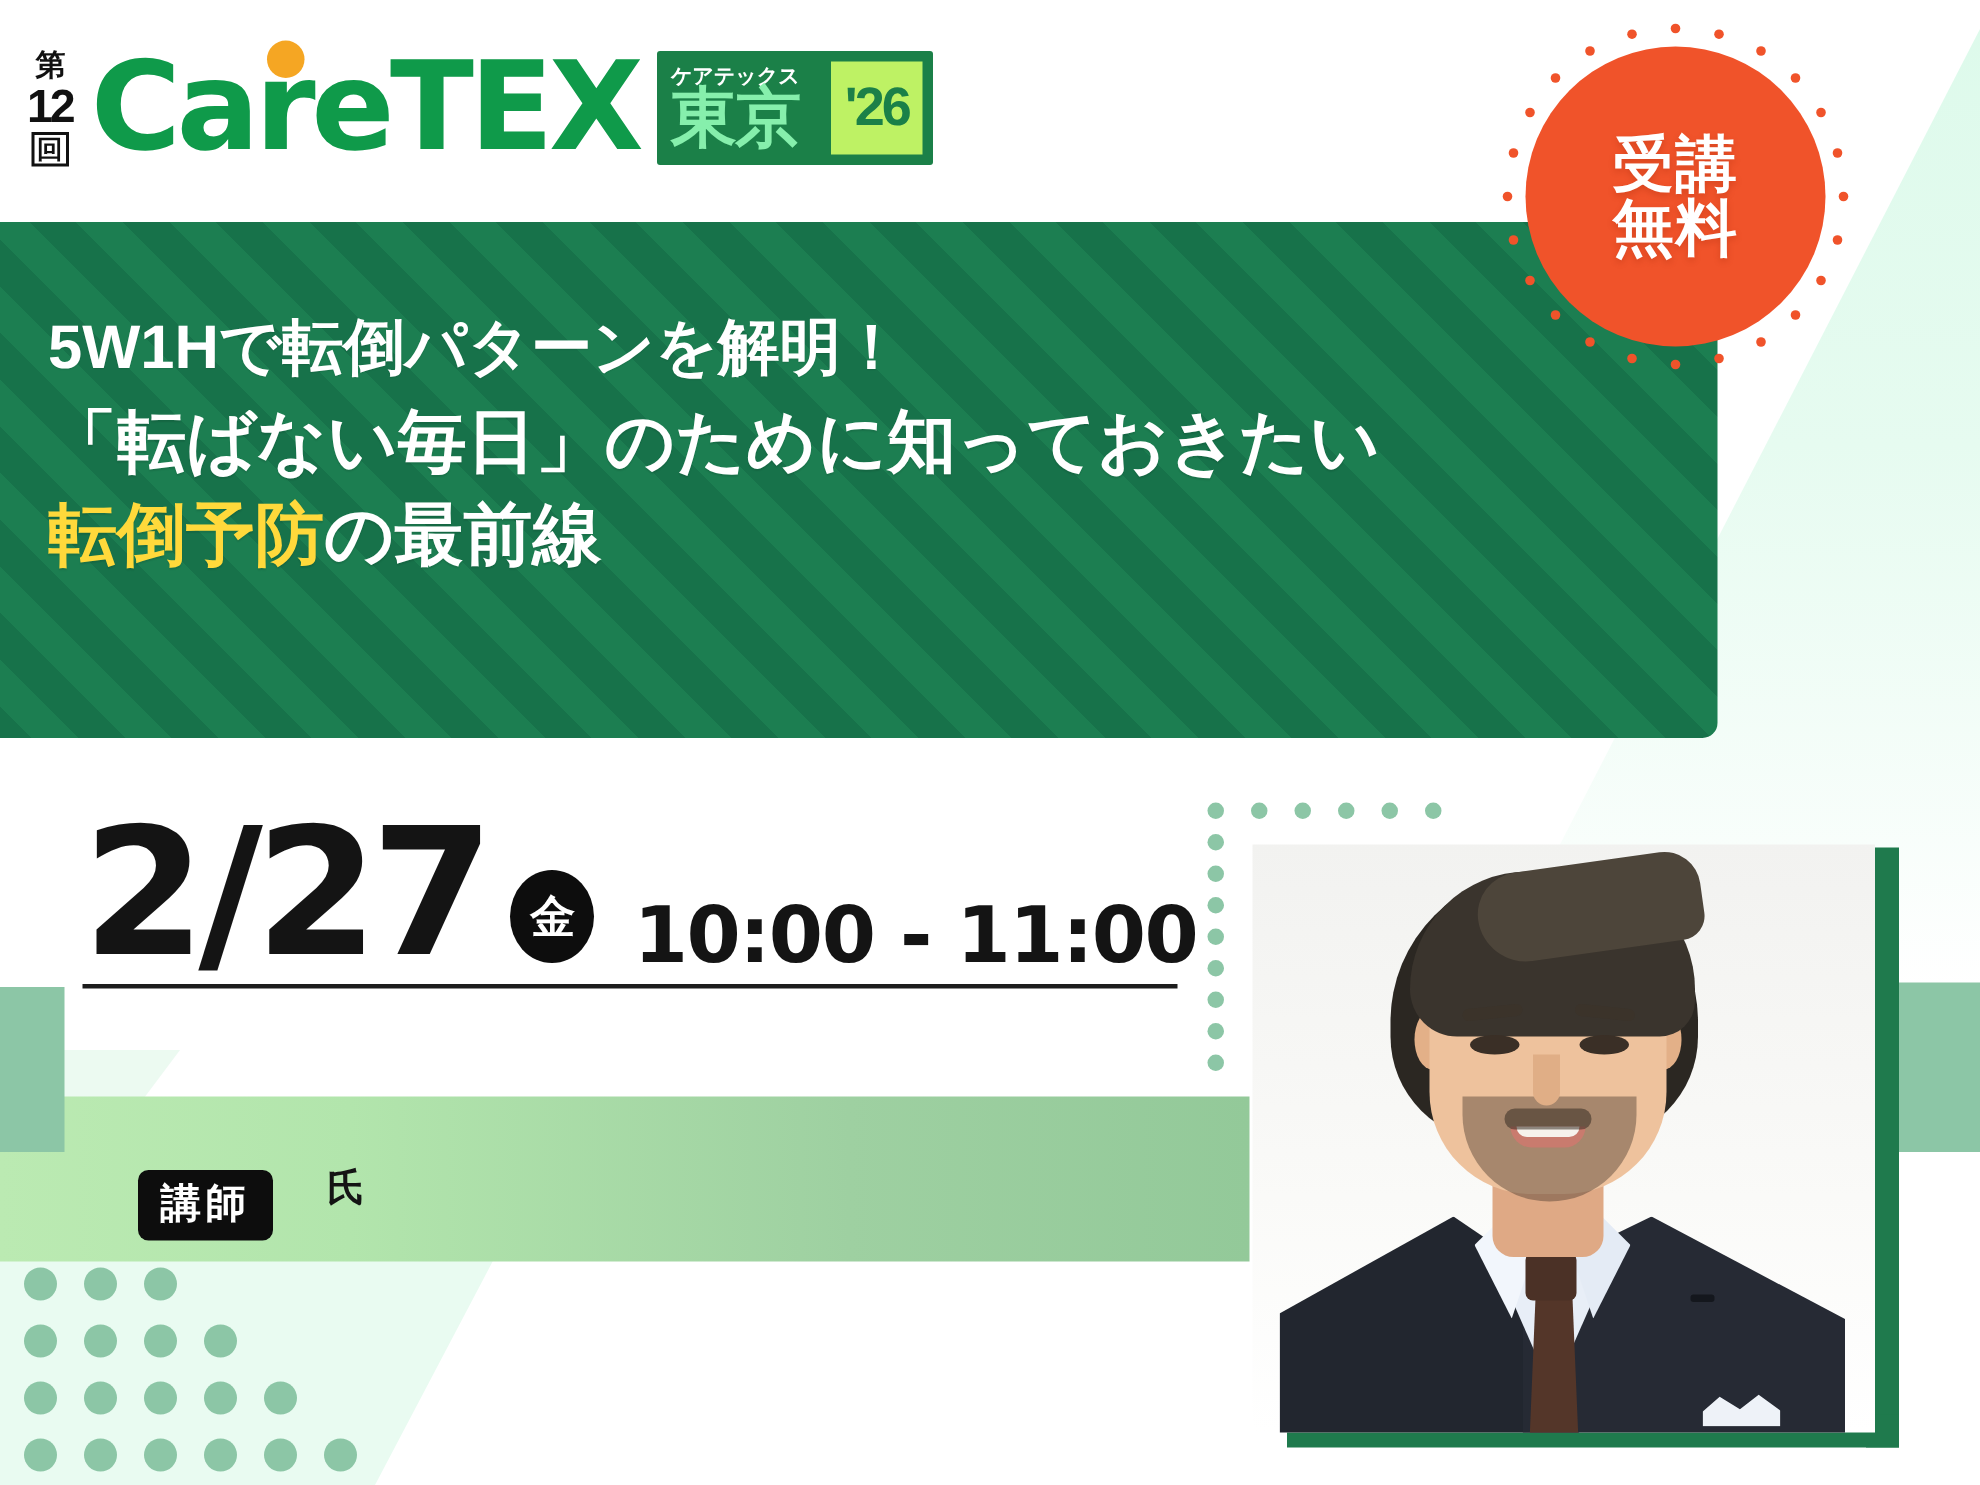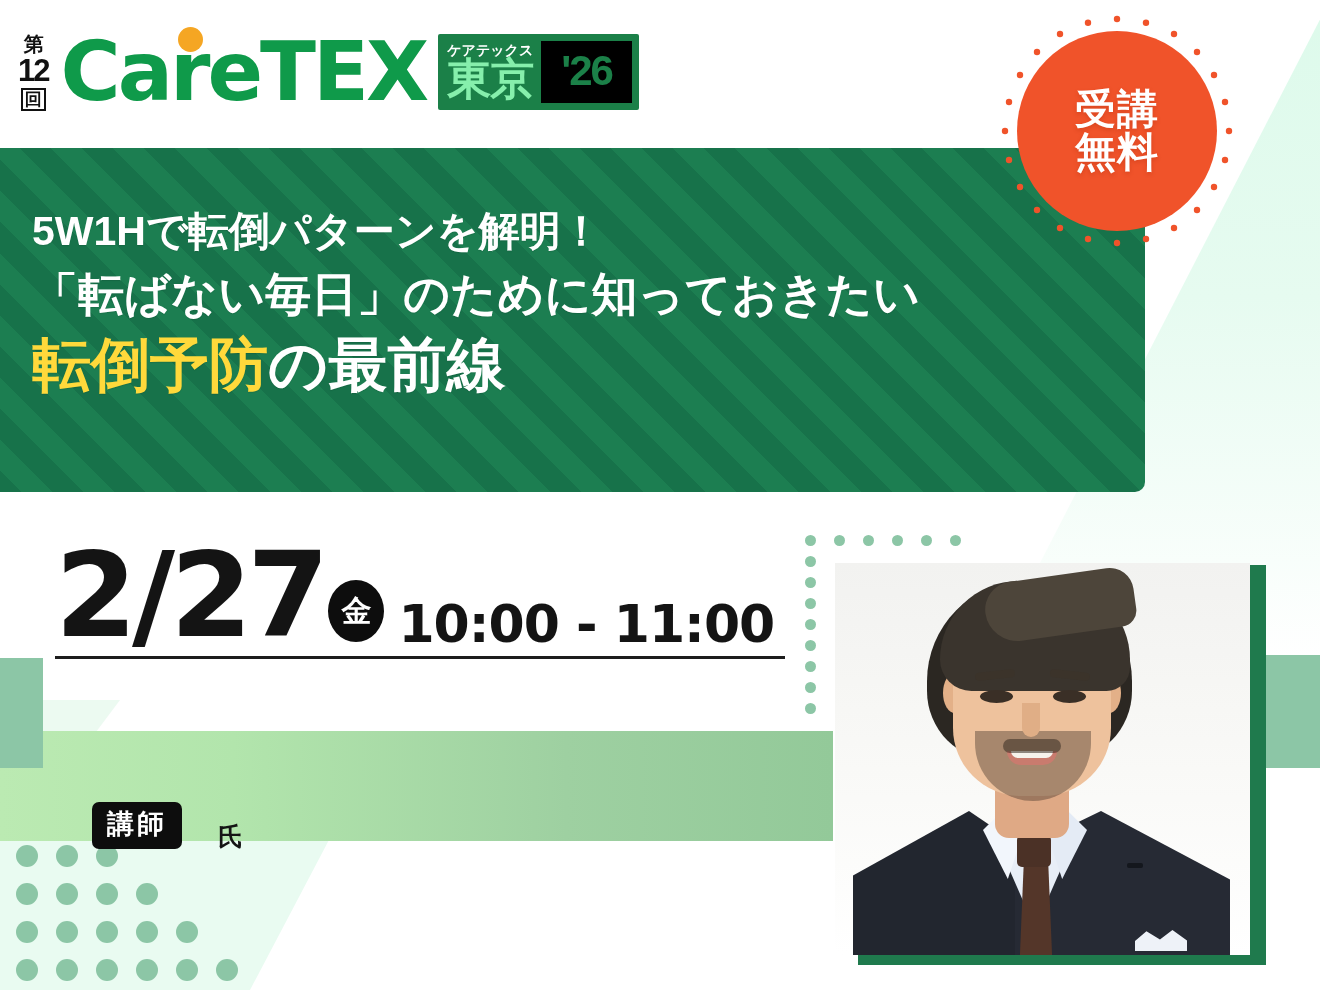--- a/index.html
+++ b/index.html
@@ -51,31 +51,31 @@
   .ct-word {
     font-size:82px; font-weight:800; color:#0f9a4a;
     letter-spacing:-3px; line-height:1; position:relative;
     font-family:"DejaVu Sans","Liberation Sans",sans-serif;
   }
   .ct-dot {
     position:absolute; width:25px; height:25px; border-radius:50%;
     background:#f5a623; left:118px; top:-4px;
   }
   .tokyo-box {
-    background:#1b8048; display:flex; align-items:center; gap:8px;
+    background:#1b8048; display:flex; align-items:center; gap:21px;
     padding:5px 7px 6px 9px; border-radius:2px; height:76px;
   }
   .tokyo-kanji { display:flex; flex-direction:column; align-items:center; line-height:1; }
   .tokyo-furi {
     color:#fff; font-size:14px; font-weight:800; letter-spacing:0px; margin-bottom:1px;
   }
   .tokyo-main { color:#86efac; font-size:44px; font-weight:800; letter-spacing:-1px; line-height:.95; }
   .year-box {
-    background:#000000; color:#1b8048; font-size:42px; font-weight:800;
-    padding:1px 20px 3px; letter-spacing:-2px; display:flex; align-items:center;
+    background:#bef264; color:#1b8048; font-size:36px; font-weight:800;
+    padding:1px 9px 3px; letter-spacing:-2px; display:flex; align-items:center;
     height:62px; line-height:1;
   }
 
   
   .badge-wrap { position:absolute; left:1001px; top:15px; width:232px; height:232px; z-index:8; }
   .badge-dots { position:absolute; inset:0; }
   .badge-circle {
     position:absolute; left:16px; top:16px; width:200px; height:200px;
     border-radius:50%; background:#f0532a;
     display:flex; flex-direction:column; align-items:center; justify-content:center;
@@ -99,26 +99,26 @@
   .title-inner {
     position:absolute; left:42px; top:58px; right:20px;
   }
   .t-line {
     color:#ffffff; font-weight:800; line-height:1.26; letter-spacing:0px;
     text-shadow:0 1px 1px rgba(0,0,0,.10);
     white-space:nowrap;
   }
   .t-line1 { font-size:41px; margin-bottom:8px; }
   .t-line2 { font-size:46px; margin-bottom:4px; }
-  .t-line3 { font-size:59px; }
+  .t-line3 { font-size:46px; }
   .hl-yellow { color:#ffd93b; }
 
   
   .date-block { position:absolute; left:55px; top:540px; width:745px; z-index:5; }
-  .date-row { display:flex; align-items:flex-end; gap:0px; height:110px; }
+  .date-row { display:flex; align-items:flex-end; gap:12px; height:110px; }
   .date-big {
     font-size:118px; font-weight:800; color:#141414; line-height:.92;
     letter-spacing:-5px; font-family:"DejaVu Sans","Liberation Sans",sans-serif;
   }
   .dow-circle {
     width:56px; height:62px; border-radius:50%; background:#0d0d0d;
     display:flex; align-items:center; justify-content:center;
     color:#fff; font-size:30px; font-weight:800; margin:0 14px 8px 4px;
   }
   .time-text {
@@ -129,21 +129,21 @@
   .date-rule {
     margin-top:6px; width:730px; height:0; border-top:3px solid #1d1d1d;
   }
 
   
   .speaker-band {
     position:absolute; left:0; top:731px; width:833px; height:110px; z-index:3;
     background:linear-gradient(90deg,#bbeab2 0%, #b2e5ac 28%, #9ed0a1 68%, #93c999 100%);
   }
   .speaker-inner {
-    position:absolute; left:44px; top:802px; display:flex; align-items:flex-end; gap:28px; z-index:5;padding-left:48px;
+    position:absolute; left:44px; top:780px; display:flex; align-items:flex-start; gap:28px; z-index:5;padding-left:48px;
   }
   .lecturer-tag {
     background:#0d0d0d; color:#fff; font-size:27px; font-weight:800;
     padding:9px 15px 11px; border-radius:7px; letter-spacing:3px; line-height:1;
   }
   .speaker-name {
     font-size:46px; font-weight:800; color:#141414; letter-spacing:6px; line-height:1;
     display:flex; align-items:baseline; gap:2px;
   }
   .speaker-suffix { font-size:25px; font-weight:700; letter-spacing:0; margin-left:8px; }

